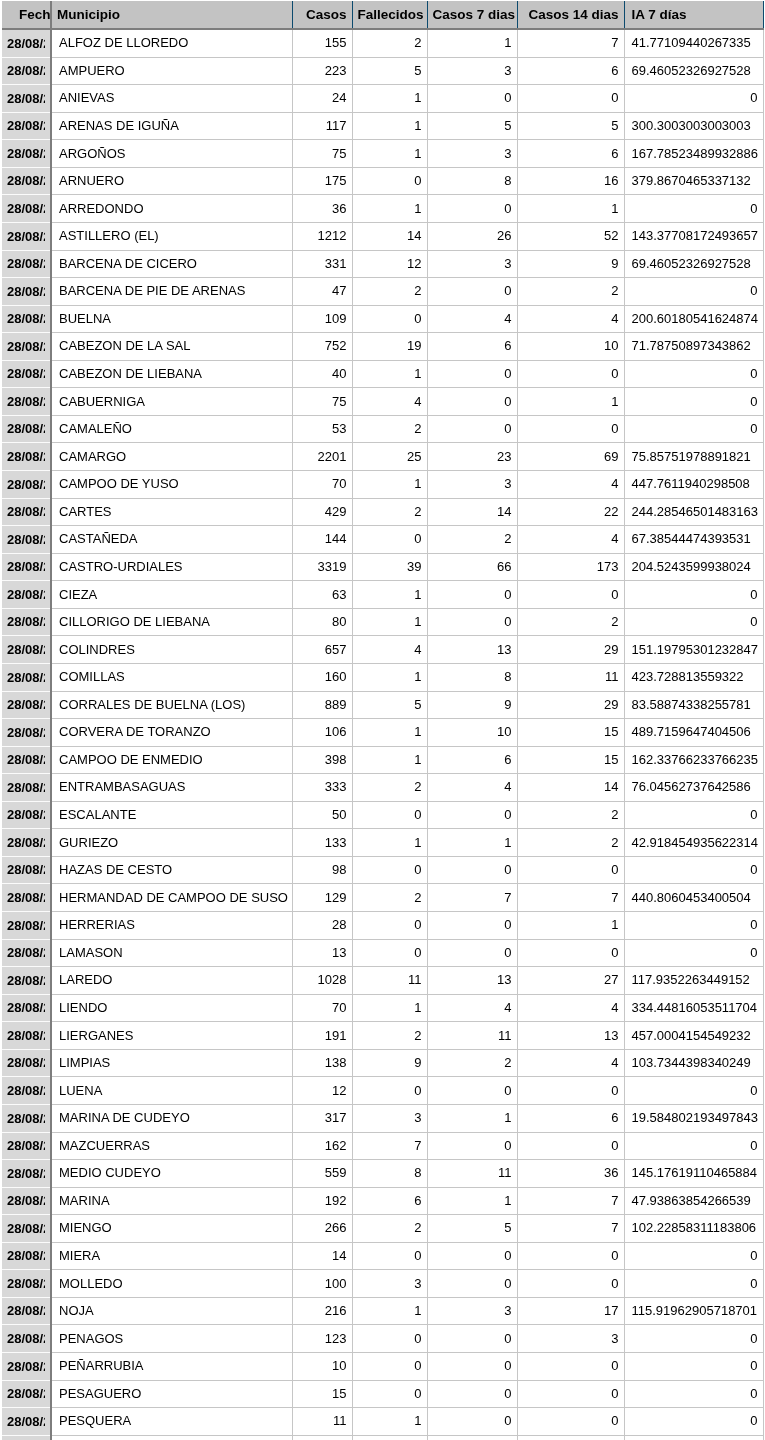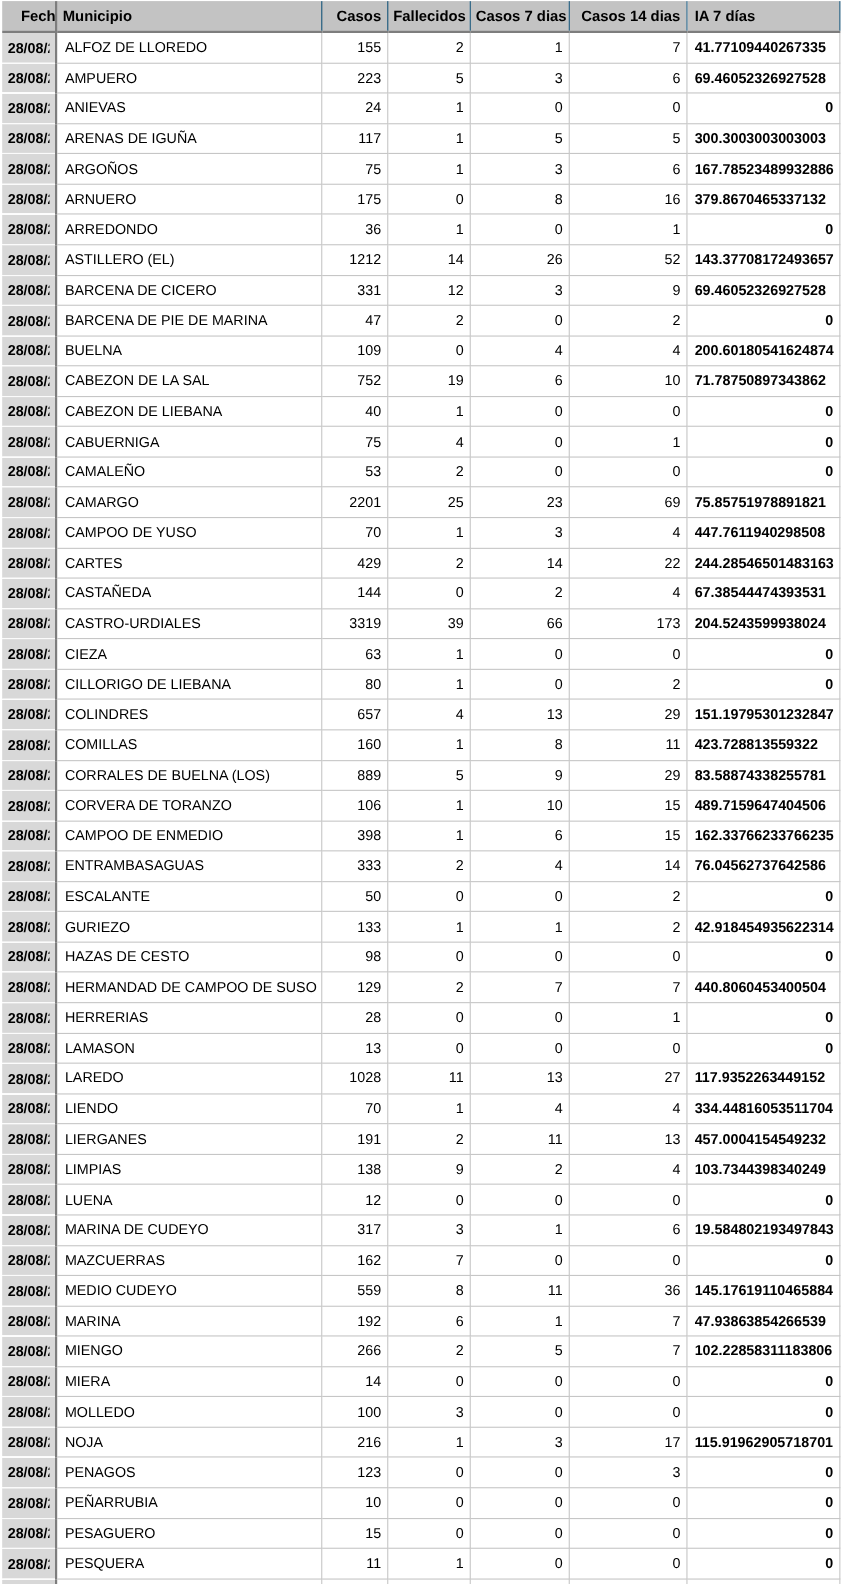--- a/index.html
+++ b/index.html
@@ -72,21 +72,21 @@
     border-bottom: 1px solid #fbfbfb;
   }
   td.col-fecha .clip {
     display: inline-block;
     width: 38px;
     overflow: hidden;
     white-space: nowrap;
     vertical-align: middle;
   }
   td.col-municipio { padding-left: 7px; }
-  td.col-ia7 { padding-left: 7px; font-weight: bold; }
+  td.col-ia7 { padding-left: 7px; }
 </style>
 </head>
 <body>
 
 <div class="viewport">
   <table class="data-table">
     <colgroup>
       <col class="c0">
         <col class="c1">
         <col class="c2">
@@ -183,21 +183,21 @@
     <td class="col-fecha txt"><span class="clip">28/08/2021</span></td>
     <td class="col-municipio txt">BARCENA DE CICERO</td>
     <td class="col-casos num">331</td>
     <td class="col-fallecidos num">12</td>
     <td class="col-casos7 num">3</td>
     <td class="col-casos14 num">9</td>
     <td class="col-ia7 txt">69.46052326927528</td>
   </tr>
         <tr>
     <td class="col-fecha txt"><span class="clip">28/08/2021</span></td>
-    <td class="col-municipio txt">BARCENA DE PIE DE MARINA</td>
+    <td class="col-municipio txt">BARCENA DE PIE DE ARENAS</td>
     <td class="col-casos num">47</td>
     <td class="col-fallecidos num">2</td>
     <td class="col-casos7 num">0</td>
     <td class="col-casos14 num">2</td>
     <td class="col-ia7 num">0</td>
   </tr>
         <tr>
     <td class="col-fecha txt"><span class="clip">28/08/2021</span></td>
     <td class="col-municipio txt">BUELNA</td>
     <td class="col-casos num">109</td>

